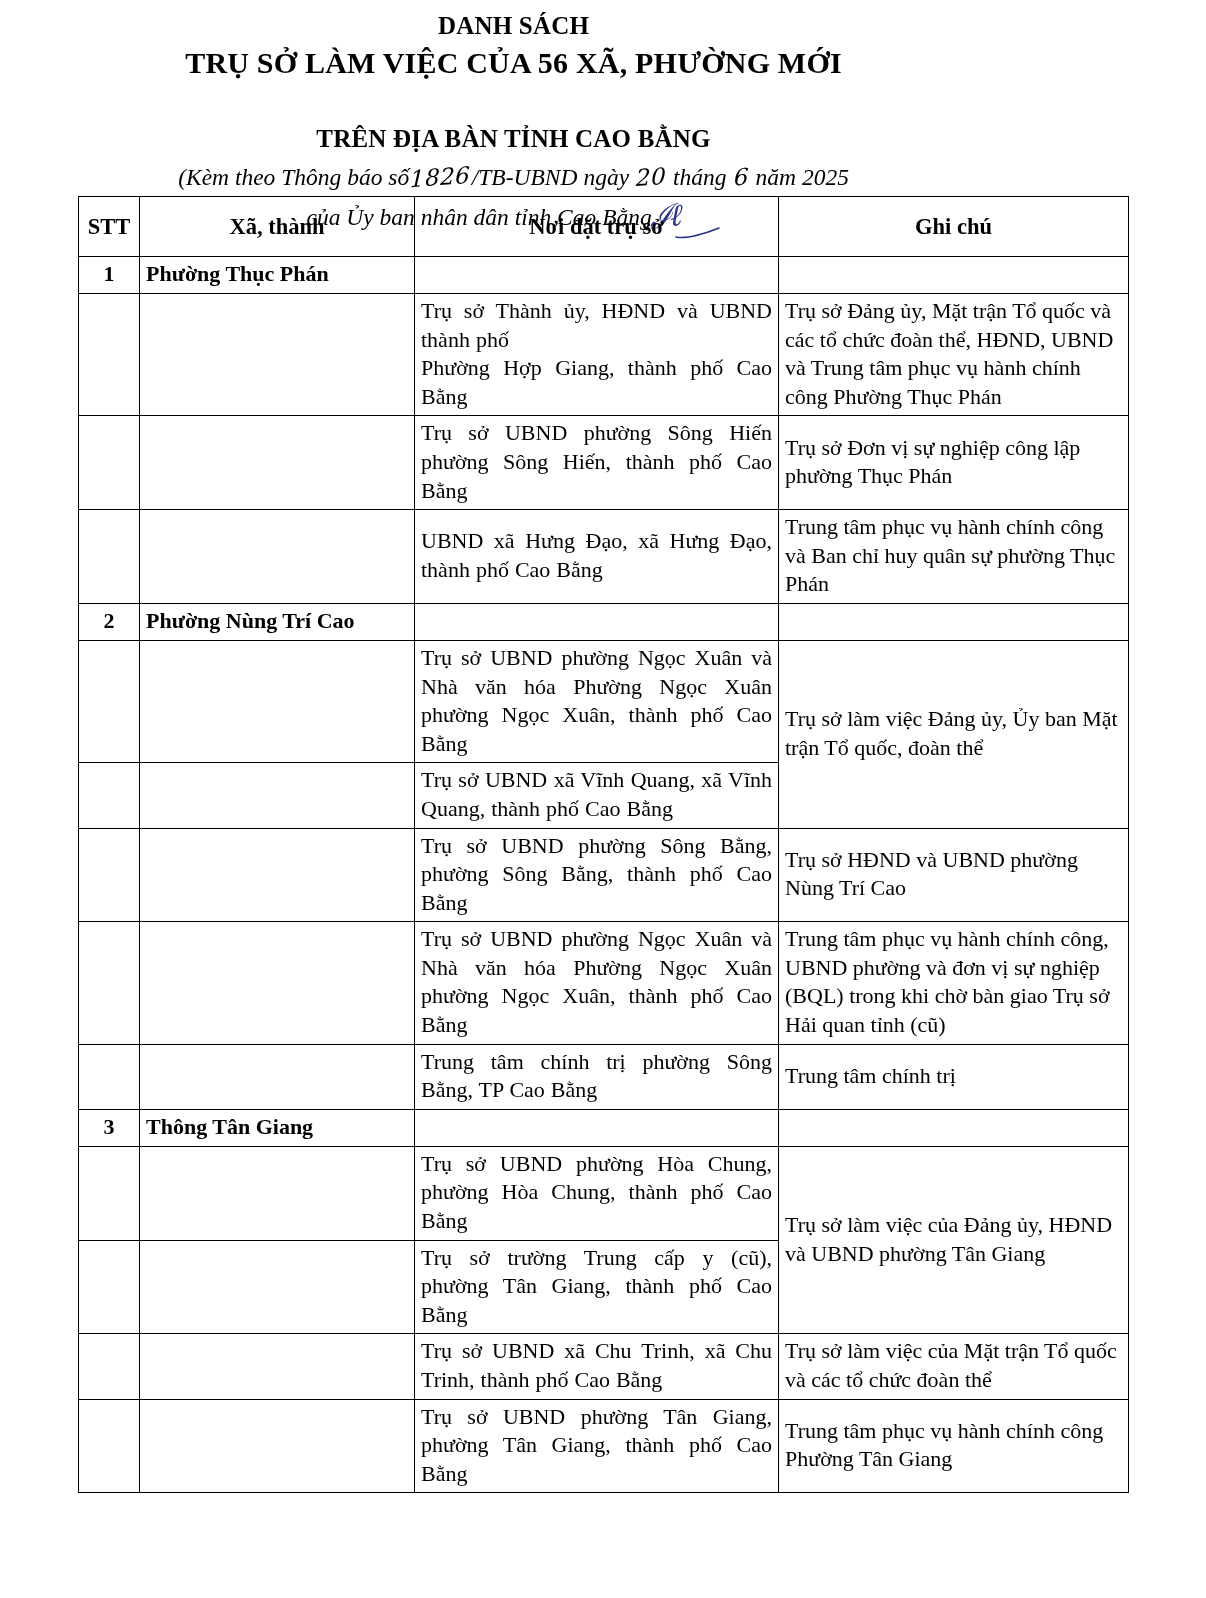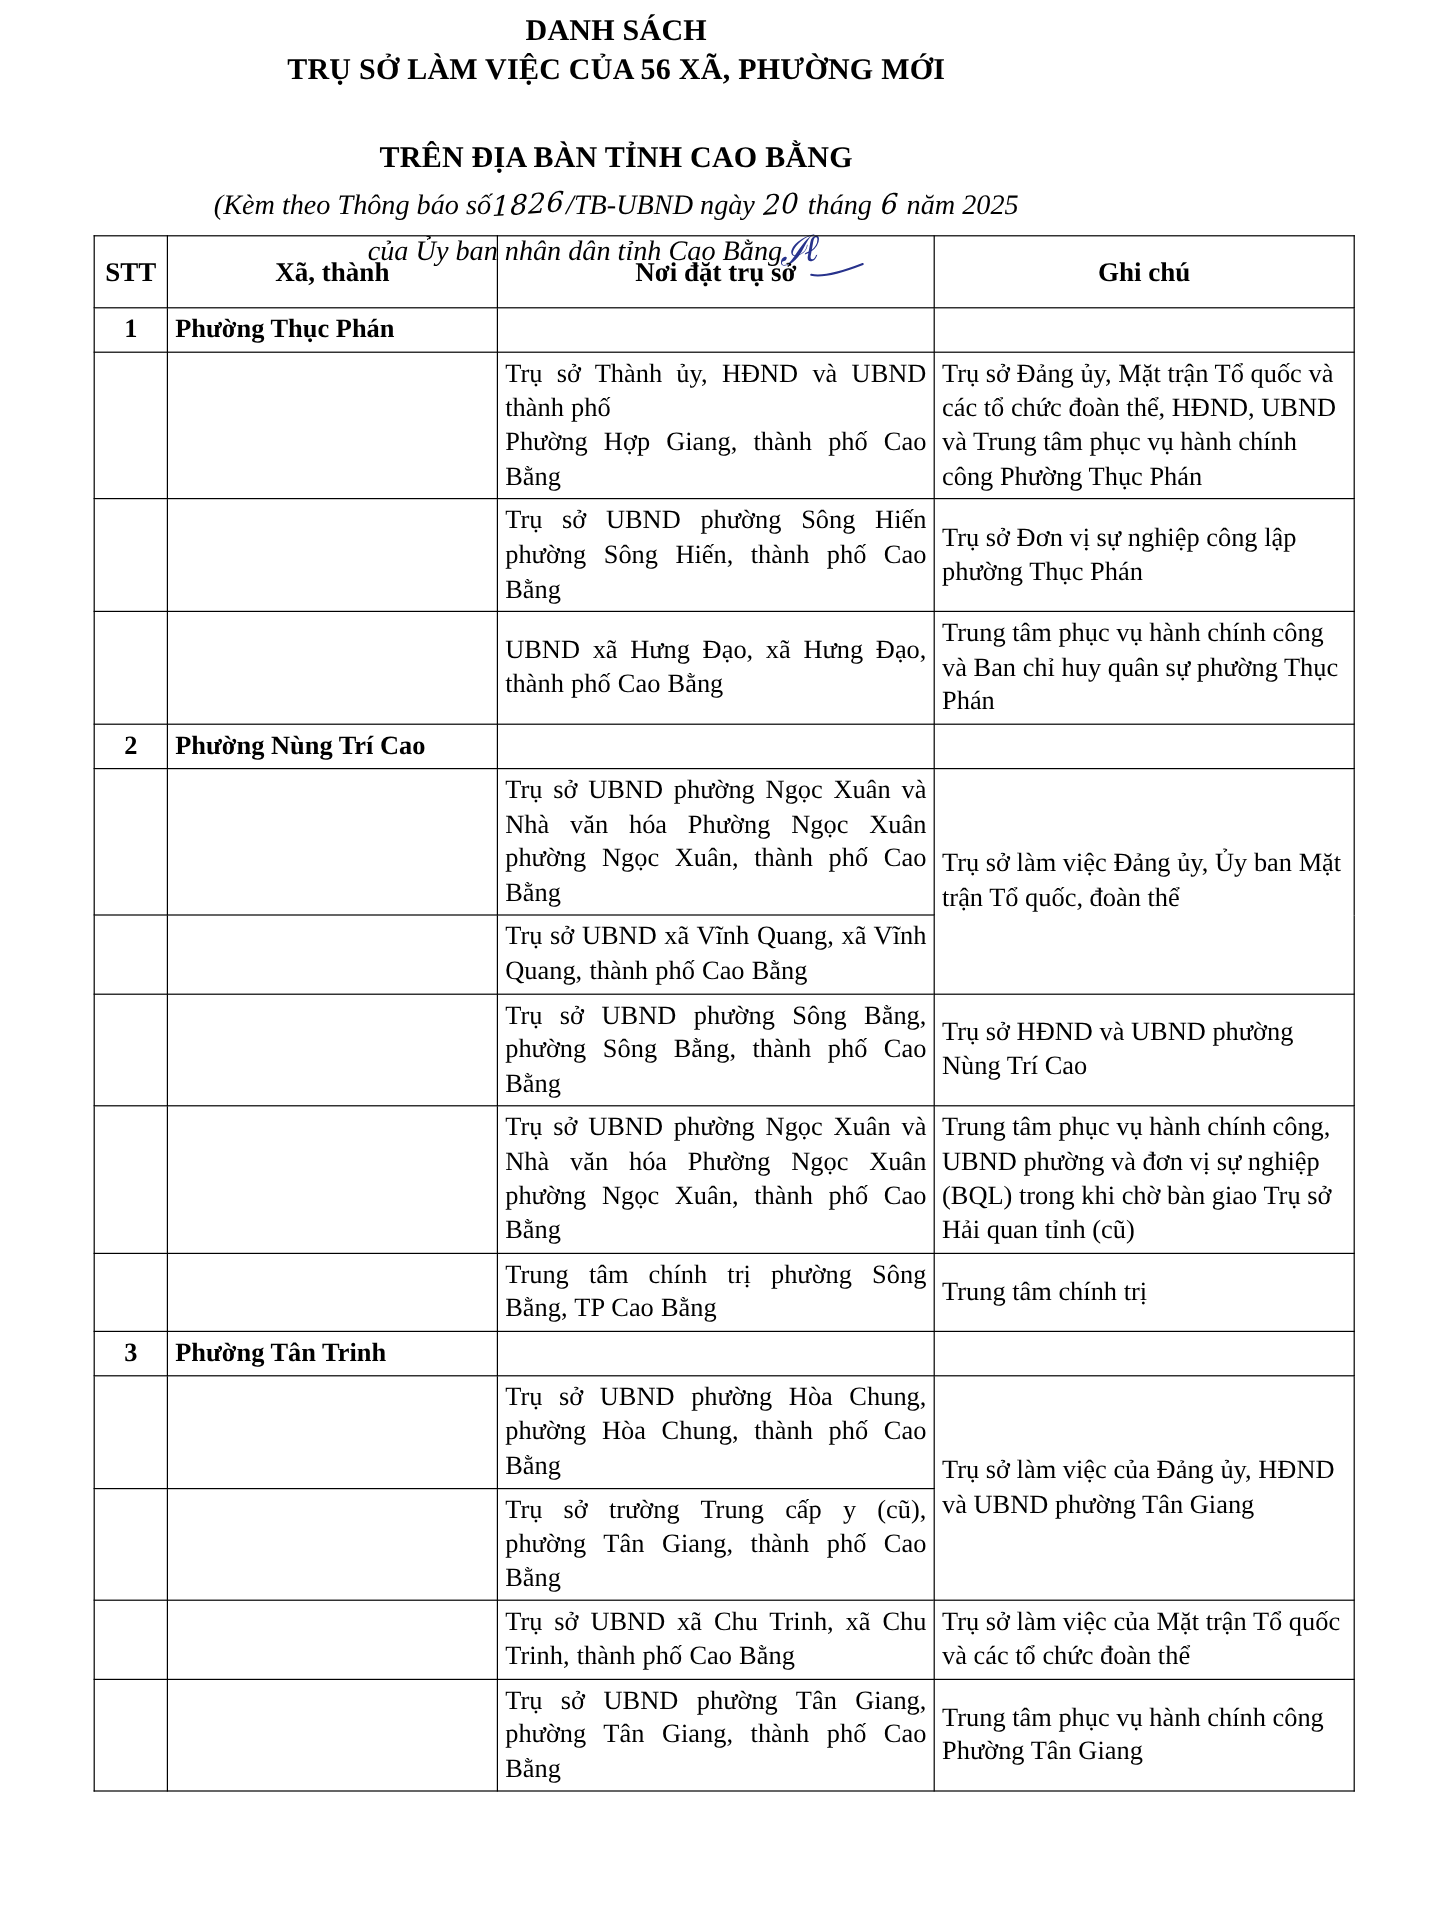--- a/index.html
+++ b/index.html
@@ -29,21 +29,21 @@
     text-align: center;
     padding-top: 10px;
   }
   .title-line {
     font-weight: bold;
     font-size: 25px;
     line-height: 1.30;
     letter-spacing: 0.2px;
   }
   .title-line.l1 { font-size: 25px; }
-  .title-line.l2 { font-size: 25px; }
+  .title-line.l2 { font-size: 30px; }
   .title-line.l3 { font-size: 25px; margin-top: 41px; }
 
   .subtitle {
     font-style: italic;
     font-size: 23.5px;
     line-height: 1.38;
     margin-top: 6px;
   }
   .subtitle-l2 {
     font-style: italic;
@@ -238,21 +238,21 @@
             <td class="ghi">Trung tâm phục vụ hành chính công, UBND phường và đơn vị sự nghiệp (BQL) trong khi chờ bàn giao Trụ sở Hải quan tỉnh (cũ)</td>
           </tr>
           <tr>
             <td class="empty"></td>
             <td class="empty"></td>
             <td class="noi">Trung tâm chính trị phường Sông Bằng, TP Cao Bằng</td>
             <td class="ghi">Trung tâm chính trị</td>
           </tr>
           <tr class="row-group">
             <td class="stt">3</td>
-            <td class="group-name">Phường Tân Trinh</td>
+            <td class="group-name">Thông Tân Giang</td>
             <td class="empty"></td>
             <td class="empty"></td>
           </tr>
           <tr>
             <td class="empty"></td>
             <td class="empty"></td>
             <td class="noi">Trụ sở UBND phường Hòa Chung, phường Hòa Chung, thành phố Cao Bằng</td>
             <td class="ghi" rowspan="2">Trụ sở làm việc của Đảng ủy, HĐND và UBND phường Tân Giang</td>
           </tr>
           <tr>

